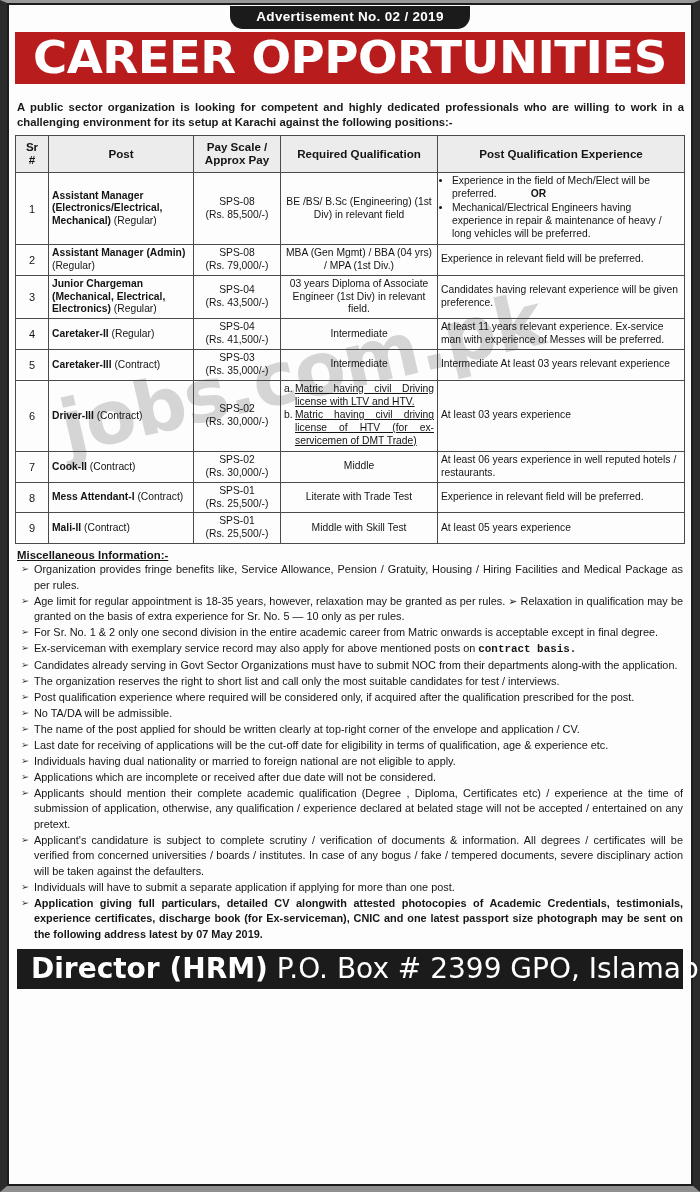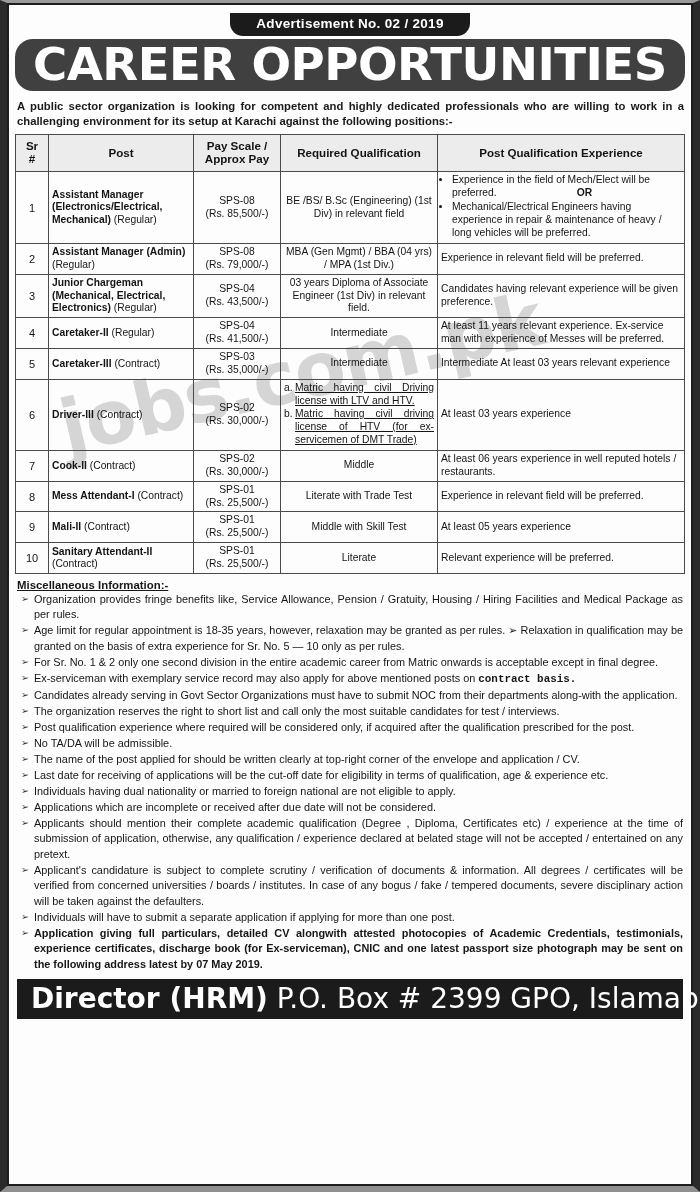--- a/index.html
+++ b/index.html
@@ -45,47 +45,46 @@
     left: 9px; top: 5px;
     width: 682px;
     box-sizing: border-box;
     padding: 0 6px;
   }
 
   
   .adv-banner-wrap {
     position: relative;
     height: 24px;
-    margin-top: 8px;
+    margin-top: 1px;
     display: flex;
     justify-content: center;
     align-items: flex-start;
   }
   .adv-banner {
     background: #1b1b1b;
     color: #ffffff;
     font-size: 13.5px;
     font-weight: bold;
     letter-spacing: 0.3px;
     padding: 3px 26px 4px 26px;
     border-radius: 0 0 13px 13px;
     line-height: 1.2;
     white-space: nowrap;
   }
 
   
   .title-bar {
-    background: #404040;
-    margin: 2px 0 8px 0;
+    background: #b91c1c;
+    margin: 2px 0 16px 0;
     height: 52px;
     display: flex;
     align-items: center;
     justify-content: center;
     overflow: hidden;
-    border-radius: 18px;
   }
   .title-bar .title-text {
     color: #ffffff;
     font-family: "DejaVu Sans", sans-serif;
     font-weight: bold;
     font-size: 44px;
     line-height: 1;
     letter-spacing: -0.5px;
     transform: scaleX(1.06);
     white-space: nowrap;
@@ -130,21 +129,21 @@
   td.c-exp { text-align: left; line-height: 1.25; }
   td.c-qual.left { text-align: left; }
 
   .post-name { font-weight: bold; }
   .post-kind { font-weight: normal; }
 
   ul.exp-list {
     margin: 0; padding: 0 0 0 11px; list-style: disc;
   }
   ul.exp-list li { margin: 0 0 1px 0; line-height: 1.26; }
-  .or-word { font-weight: bold; display: inline-block; margin-left: 80px; }
+  .or-word { font-weight: bold; display: inline-block; margin-left: 34px; }
 
   ol.qual-ab {
     margin: 0; padding: 0; list-style: none;
   }
   ol.qual-ab li {
     display: flex;
     text-align: left;
     line-height: 1.25;
     margin-bottom: 1px;
   }
@@ -358,30 +357,20 @@
           <tr>
             <td class="c-sr">9</td>
             <td class="c-post"><span class="post-name">Mali-II</span><span class="post-kind"> (Contract)</span></td>
             <td class="c-pay">
               <div>SPS-01</div>
               <div>(Rs. 25,500/-)</div>
             </td>
             <td class="c-qual">Middle with Skill Test</td>
             <td class="c-exp">At least 05 years experience</td>
           </tr>
-          <tr>
-            <td class="c-sr">10</td>
-            <td class="c-post"><span class="post-name">Sanitary Attendant-II</span><span class="post-kind"> (Contract)</span></td>
-            <td class="c-pay">
-              <div>SPS-01</div>
-              <div>(Rs. 25,500/-)</div>
-            </td>
-            <td class="c-qual">Literate</td>
-            <td class="c-exp">Relevant experience will be preferred.</td>
-          </tr>
         </tbody>
     </table>
 
     <div class="misc-head">Miscellaneous Information:-</div>
     <ul class="misc" id="misc-list">
         <li>
           <span class="arrow">➢</span>
           <span class="mtext">Organization provides fringe benefits like, Service Allowance, Pension / Gratuity, Housing / Hiring Facilities and Medical Package as per rules.</span>
         </li>
         <li>

